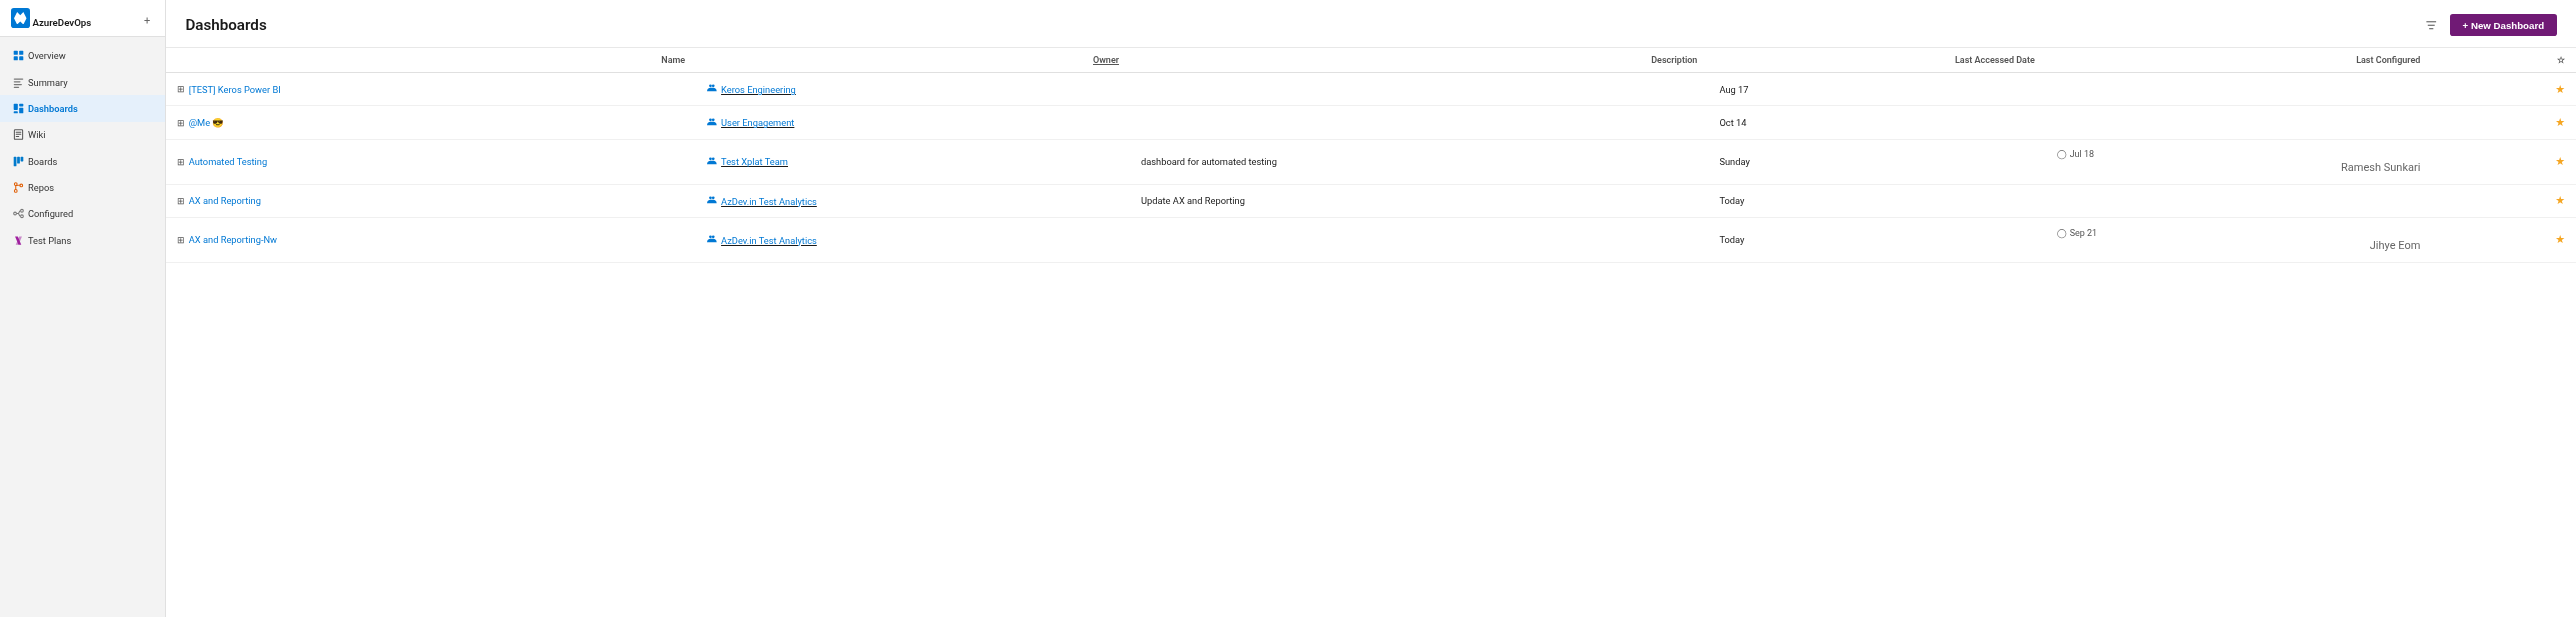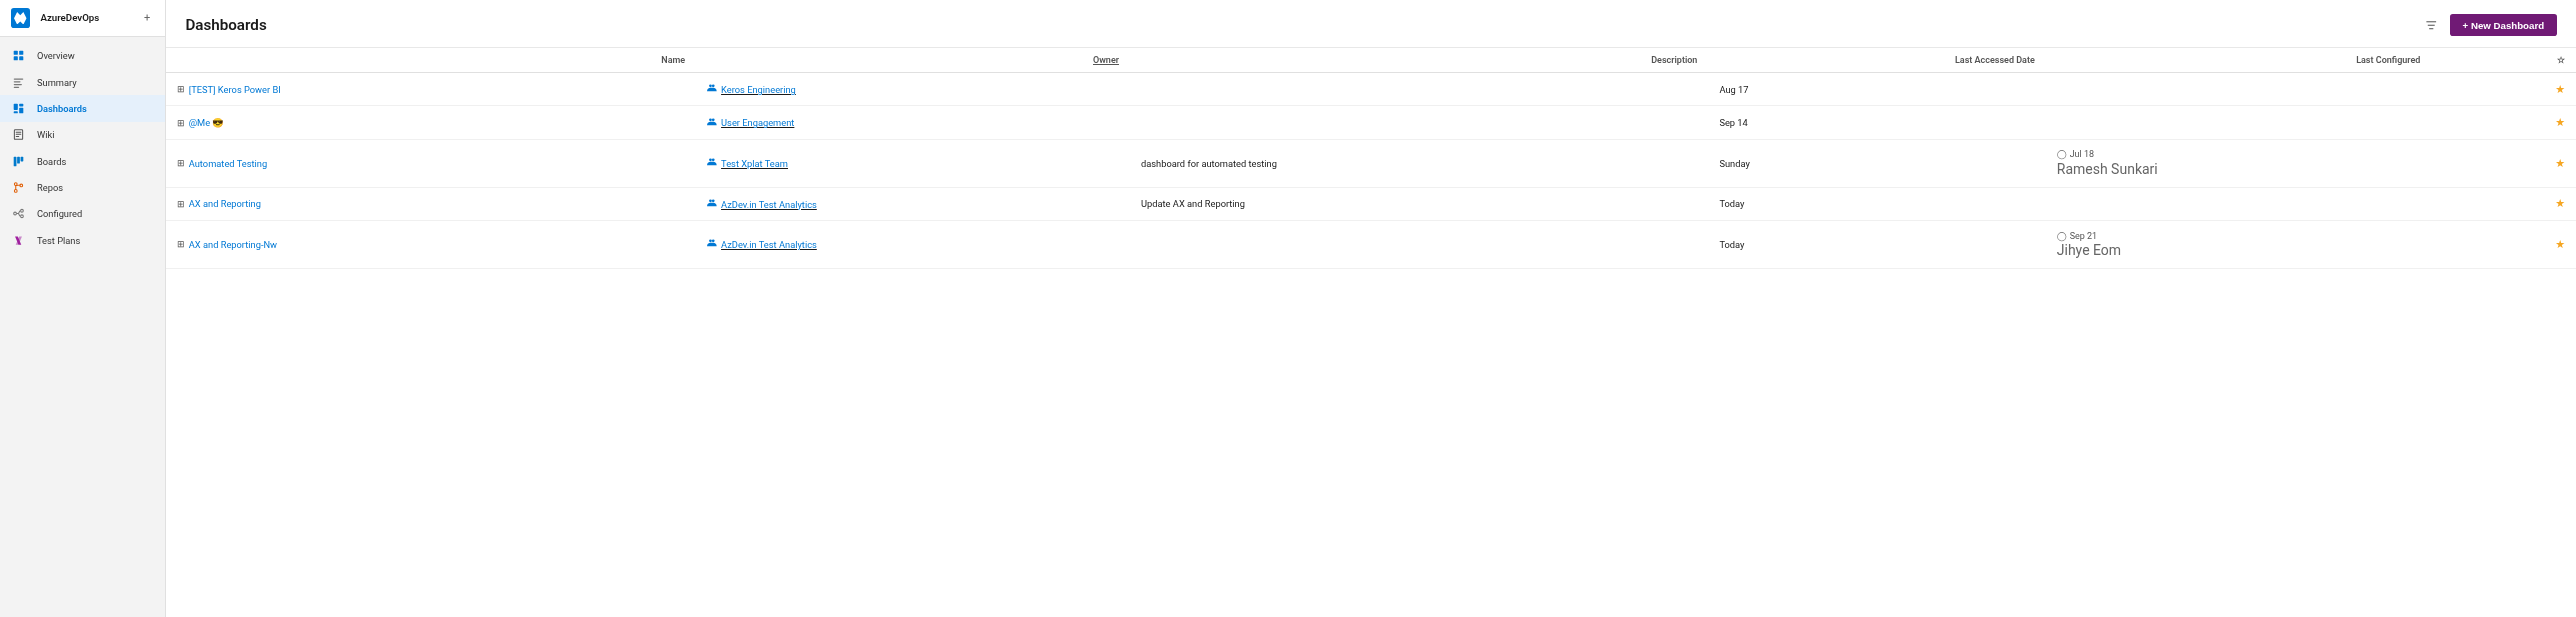--- a/index.html
+++ b/index.html
@@ -17,23 +17,23 @@
       width: 166px;
       min-width: 166px;
       background: #f3f3f3;
       border-right: 0.7px solid #e0e0e0;
       display: flex;
       flex-direction: column;
       height: 100%;
     }
     .sidebar-header {
       display: flex;
-      align-items: center;
+      align-items: flex-end;
       padding: 8.3px 11px;
-      gap: 10px;
+      gap: 2px;
       border-bottom: 0.7px solid #e0e0e0;
       background: #fff;
     }
     .sidebar-logo {
       width: 19.4px;
       height: 19.4px;
       background: #0078d4;
       border-radius: 2.8px;
       display: flex;
       align-items: center;
@@ -59,21 +59,21 @@
       cursor: pointer;
       font-size: 11px;
     }
     .sidebar-nav {
       padding: 5.5px 0;
     }
     .nav-item {
       display: flex;
       align-items: center;
       padding: 6.2px 11px;
-      gap: 12px;
+      gap: 3px;
       cursor: pointer;
       color: #333;
       font-size: 9.3px;
       transition: background 0.1s;
     }
     .nav-item.active {
       background: #e5f0fb;
       color: #0078d4;
       font-weight: 600;
     }
@@ -213,23 +213,24 @@
       color: #555;
     }
     .config-date {
       display: flex;
       align-items: center;
       gap: 2.8px;
       font-size: 9px;
       color: #555;
     }
     .config-user {
-      font-size: 14px;
+      font-size: 11px;
       color: #666;
       margin-top: 1.4px;
+      text-align: right;
     }
     .clock-icon {
       font-size: 9px;
       color: #666;
     }
   </style>
 </head>
 <body>
 
 <nav class="sidebar">
@@ -390,21 +391,21 @@
               <a class="dashboard-link" href="#"><span class="dashboard-icon">⊞</span> @Me 😎</a>
             </td>
             <td class="col-owner">
               <a class="owner-link" href="#"><span class="owner-icon"><svg width="9.7" height="9.7" viewBox="0 0 14 14" fill="#0078d4">
                     <circle cx="5" cy="4" r="2"></circle>
                     <circle cx="9" cy="4" r="2"></circle>
                     <path d="M0 12c0-2.8 2.2-5 5-5h4c2.8 0 5 2.2 5 5H0z"></path>
                   </svg></span> User Engagement</a>
             </td>
             <td class="col-desc"></td>
-            <td class="col-last-accessed">Sep 14</td>
+            <td class="col-last-accessed">Oct 14</td>
             <td class="col-last-configured last-configured-cell"></td>
             <td class="col-star"><span class="star-icon">★</span></td>
           </tr>
           <tr>
             <td class="col-name">
               <a class="dashboard-link" href="#"><span class="dashboard-icon">⊞</span> Automated Testing</a>
             </td>
             <td class="col-owner">
               <a class="owner-link" href="#"><span class="owner-icon"><svg width="9.7" height="9.7" viewBox="0 0 14 14" fill="#0078d4">
                     <circle cx="5" cy="4" r="2"></circle>

